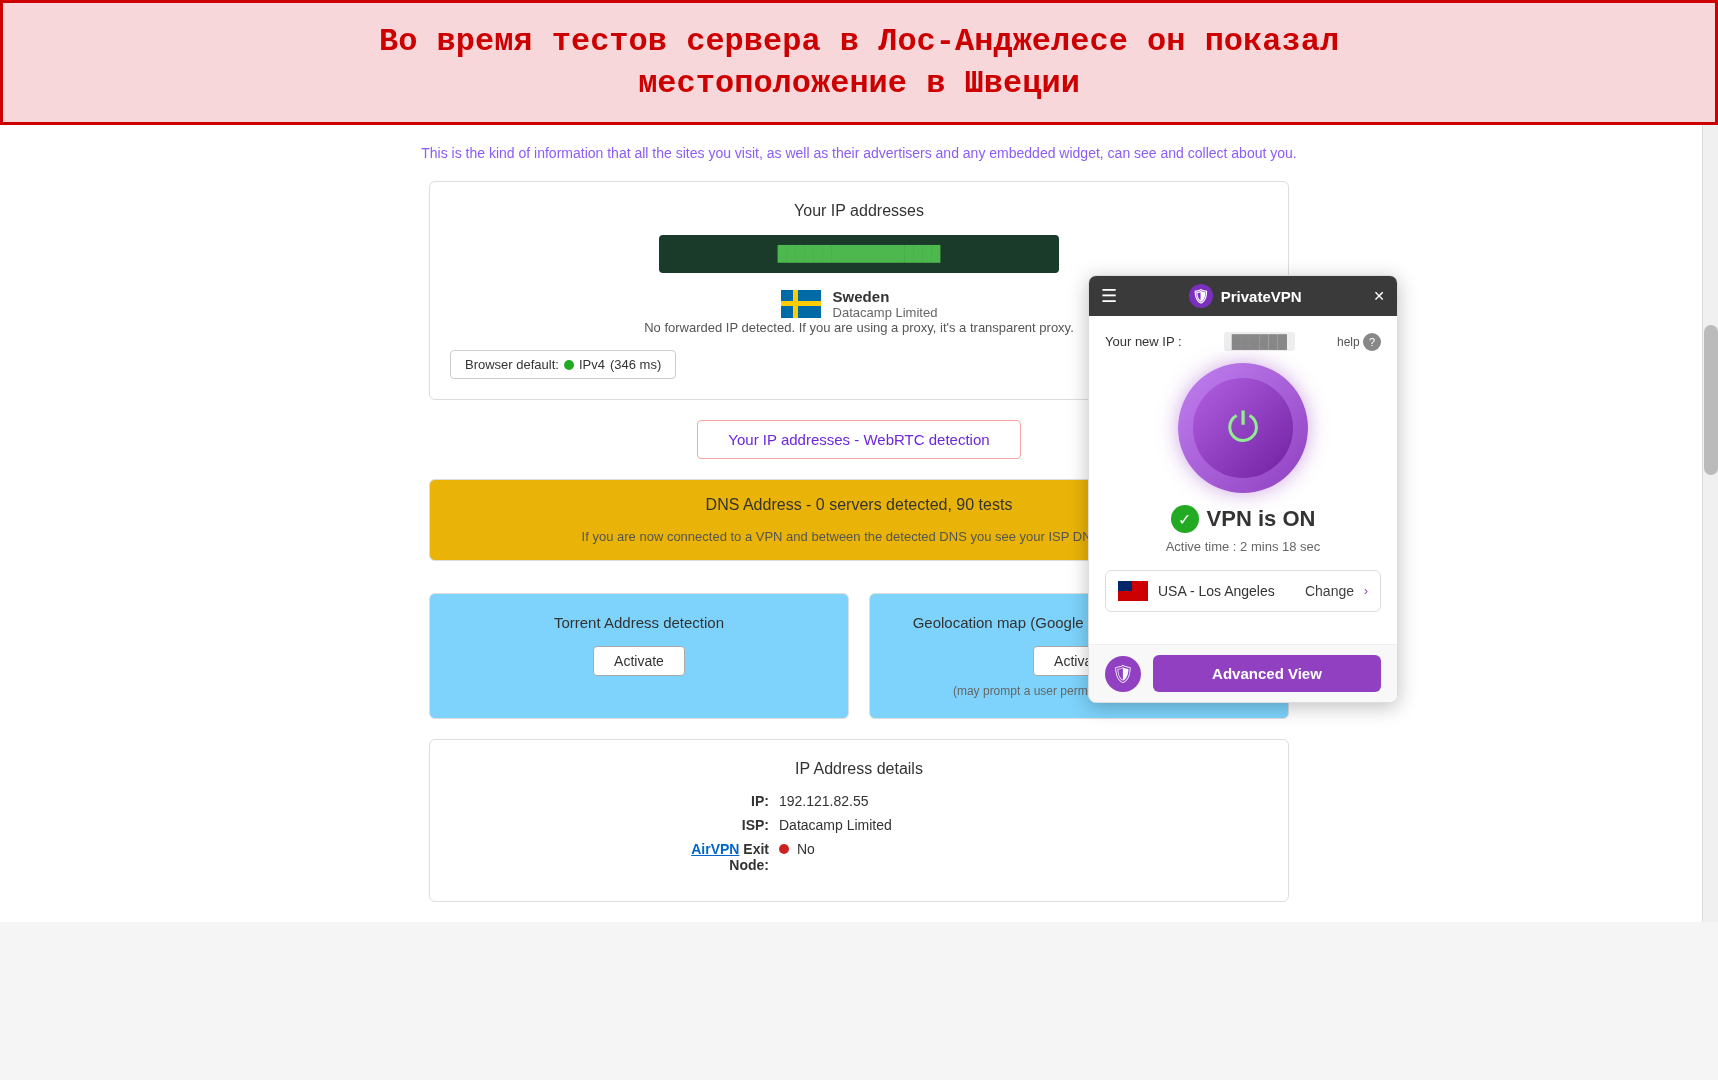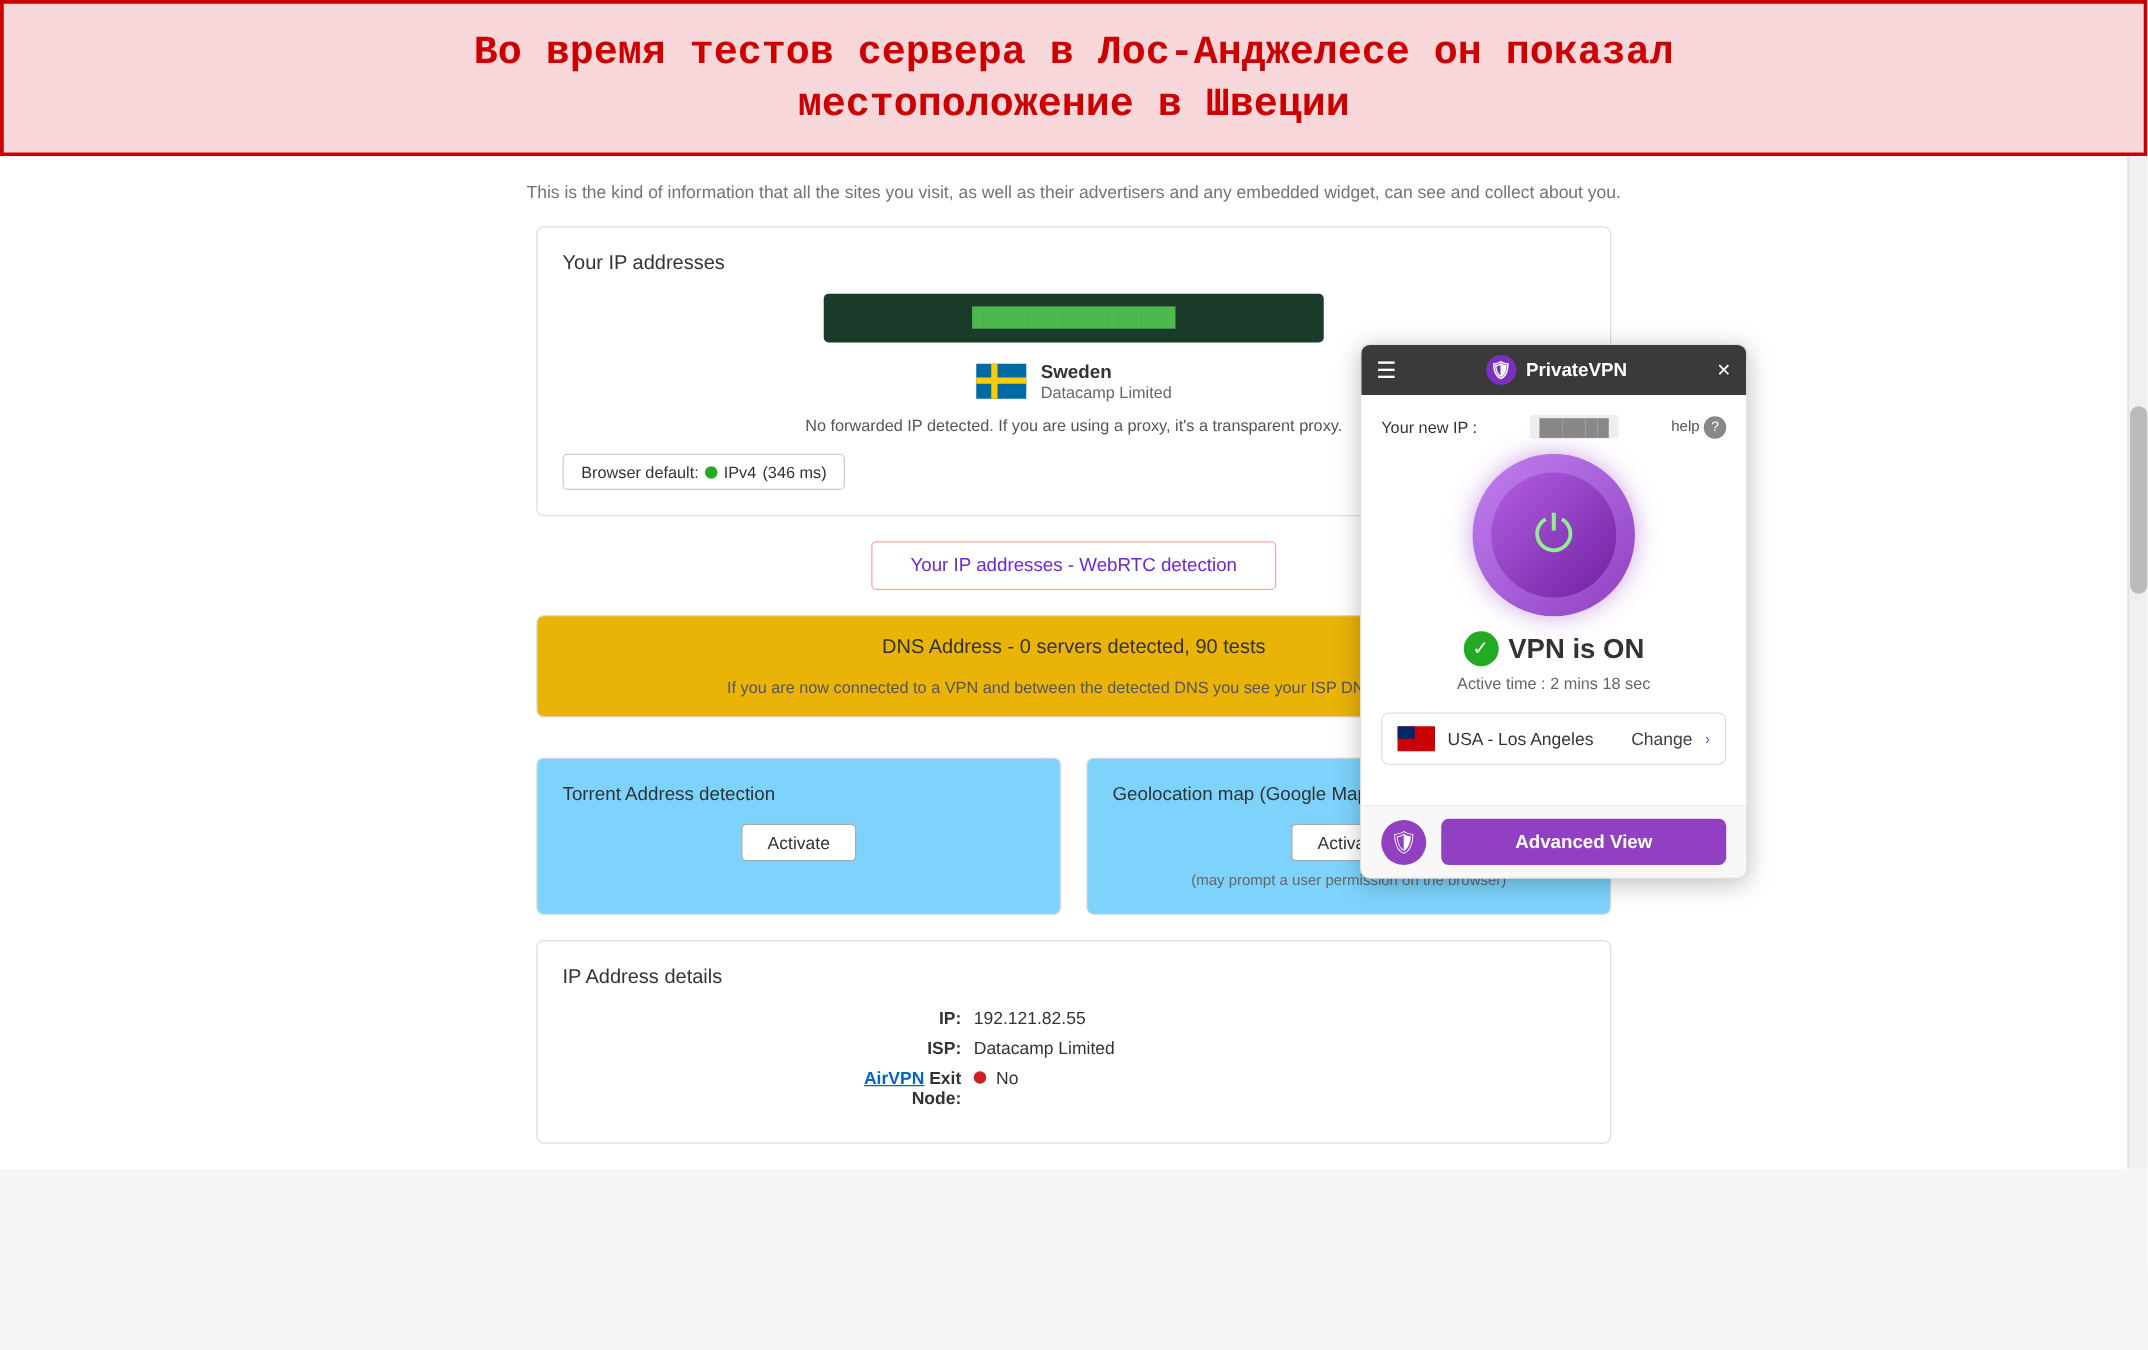--- a/index.html
+++ b/index.html
@@ -29,40 +29,40 @@
     }
 
     
     .main-content {
       background: #ffffff;
       padding: 20px 40px;
       position: relative;
     }
 
     .subtitle-text {
-      color: #737373;
+      color: #8b5cf6;
       font-size: 14px;
       text-align: center;
       margin-bottom: 20px;
     }
 
     
     .card {
       border: 1px solid #ddd;
       border-radius: 6px;
       background: #fff;
       margin-bottom: 20px;
       padding: 20px;
       max-width: 860px;
       margin-left: auto;
       margin-right: auto;
     }
 
     .card-title {
-      text-align: left;
+      text-align: center;
       font-size: 16px;
       color: #333;
       margin-bottom: 15px;
     }
 
     .ip-display-box {
       background: #1a3a2a;
       border-radius: 4px;
       padding: 10px 20px;
       margin: 0 auto 15px auto;
@@ -74,21 +74,21 @@
       color: #4db84d;
       font-size: 15px;
       font-family: monospace;
     }
 
     .sweden-info {
       display: flex;
       align-items: center;
       justify-content: center;
       gap: 12px;
-      margin-bottom: 12px;
+      margin-bottom: 0;
     }
 
     .flag-sweden {
       width: 40px;
       height: 28px;
       background: #006AA7;
       position: relative;
       display: inline-block;
     }
     .flag-sweden::before {

